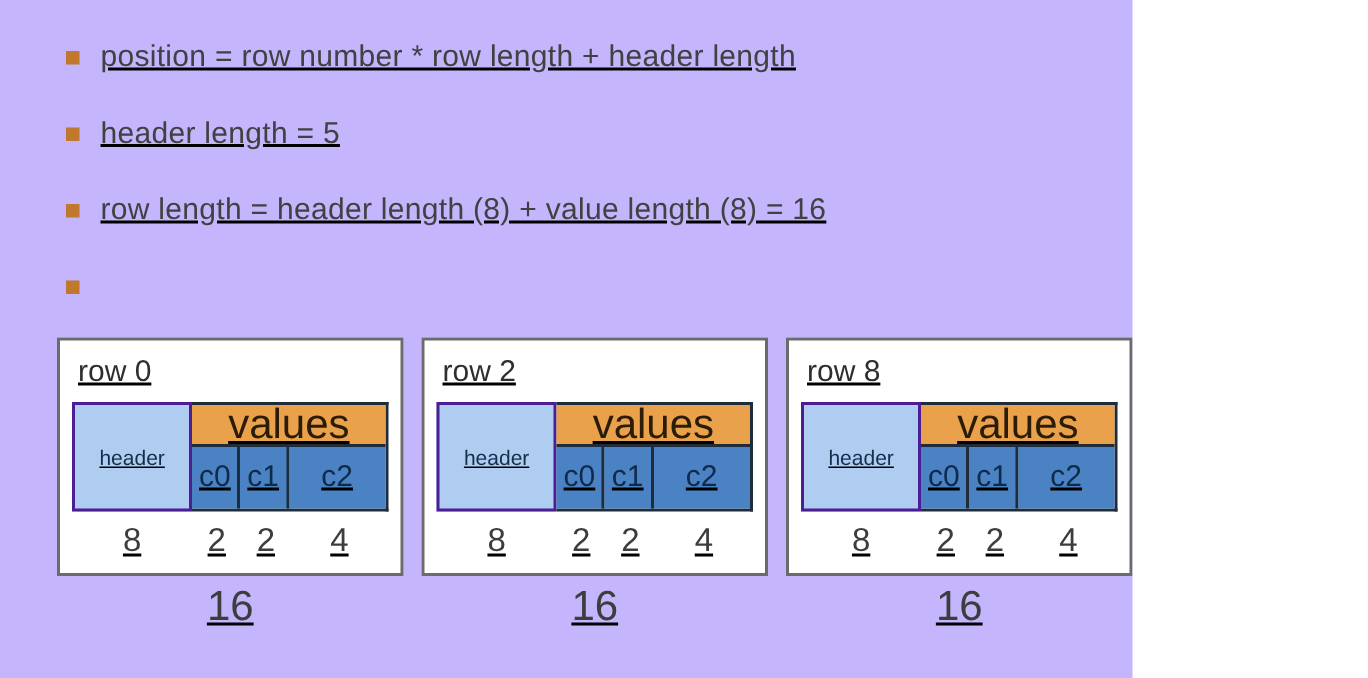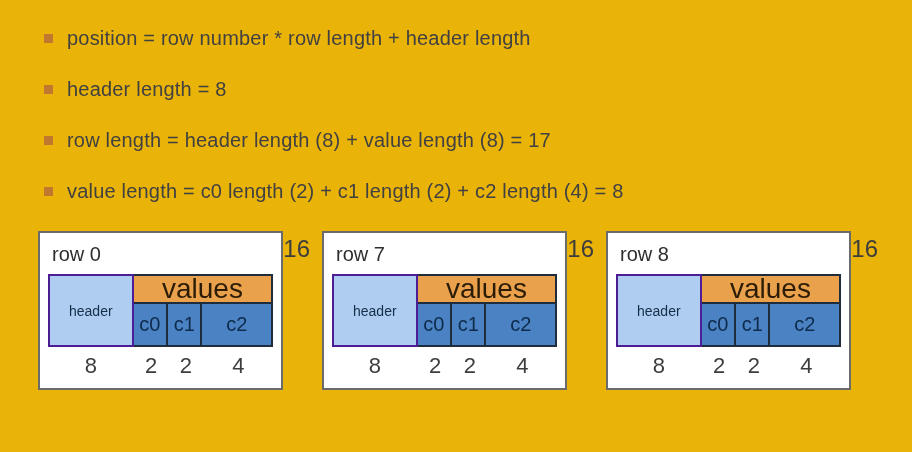--- a/index.html
+++ b/index.html
@@ -3,24 +3,25 @@
 <meta charset="utf-8">
 <style>
   html, body {
     margin: 0;
     padding: 0;
     background: #ffffff;
     font-family: "Liberation Sans", sans-serif;
   }
   .page {
     position: relative;
-    width: 912px;
+    width: 755px;
     height: 452px;
-    background: #eab308;
+    background: #c4b5fd;
     overflow: hidden;
+    text-decoration: underline;
   }
 
   
   .bullets {
     list-style: none;
     margin: 0;
     padding: 27px 0 0 44px;
   }
   .bullet-item {
     display: flex;
@@ -43,21 +44,21 @@
   
   .diagrams {
     display: flex;
     gap: 12px;
     padding-left: 38px;
     margin-top: 11px;
   }
   .diagram-group {
     width: 272px;
     display: flex;
-    flex-direction: row;
+    flex-direction: column;
   }
   .row-box {
     box-sizing: border-box;
     width: 100%;
     height: 159px;
     border: 2px solid #6b6b6b;
     background: #ffffff;
     padding: 6px 8px 0 8px;
   }
   .row-label {
@@ -126,45 +127,44 @@
     color: #3d3d3d;
   }
   .num { text-align: center; }
   .n-header { width: 38%; }
   .n-c0, .n-c1 { width: 15.5%; }
   .n-c2 { width: 31%; }
 
   .total {
     margin-top: 4px;
     text-align: center;
-    font-size: 24px;
+    font-size: 28px;
     color: #3d3d3d;
   }
 </style>
 </head>
 <body>
 
 <div class="page">
 
   <ul class="bullets">
     <li class="bullet-item">
       <span class="bullet-sq"></span>
       <span>position = row number * row length + header length</span>
     </li>
     <li class="bullet-item">
       <span class="bullet-sq"></span>
-      <span>header length = 8</span>
-    </li>
-    <li class="bullet-item">
-      <span class="bullet-sq"></span>
-      <span>row length = header length (8) + value length (8) = 17</span>
-    </li>
-    <li class="bullet-item">
-      <span class="bullet-sq"></span>
-      <span>value length = c0 length (2) + c1 length (2) + c2 length (4) = 8</span>
+      <span>header length = 5</span>
+    </li>
+    <li class="bullet-item">
+      <span class="bullet-sq"></span>
+      <span>row length = header length (8) + value length (8) = 16</span>
+    </li>
+    <li class="bullet-item">
+      <span class="bullet-sq"></span>
     </li>
   </ul>
 
   <div class="diagrams">
 
     <div class="diagram-group">
       <div class="row-box">
         <div class="row-label">row 0</div>
         <div class="strip">
           <div class="header-cell">header</div>
@@ -182,21 +182,21 @@
           <div class="num n-c0">2</div>
           <div class="num n-c1">2</div>
           <div class="num n-c2">4</div>
         </div>
       </div>
       <div class="total">16</div>
     </div>
 
     <div class="diagram-group">
       <div class="row-box">
-        <div class="row-label">row 7</div>
+        <div class="row-label">row 2</div>
         <div class="strip">
           <div class="header-cell">header</div>
           <div class="values-group">
             <div class="values-bar">values</div>
             <div class="cells">
               <div class="cell c0">c0</div>
               <div class="cell c1">c1</div>
               <div class="cell c2">c2</div>
             </div>
           </div>

